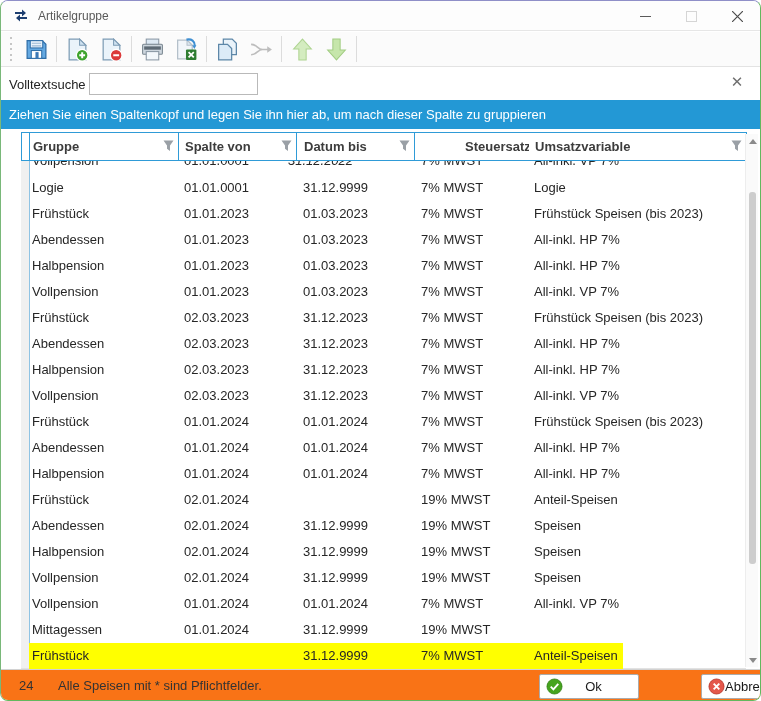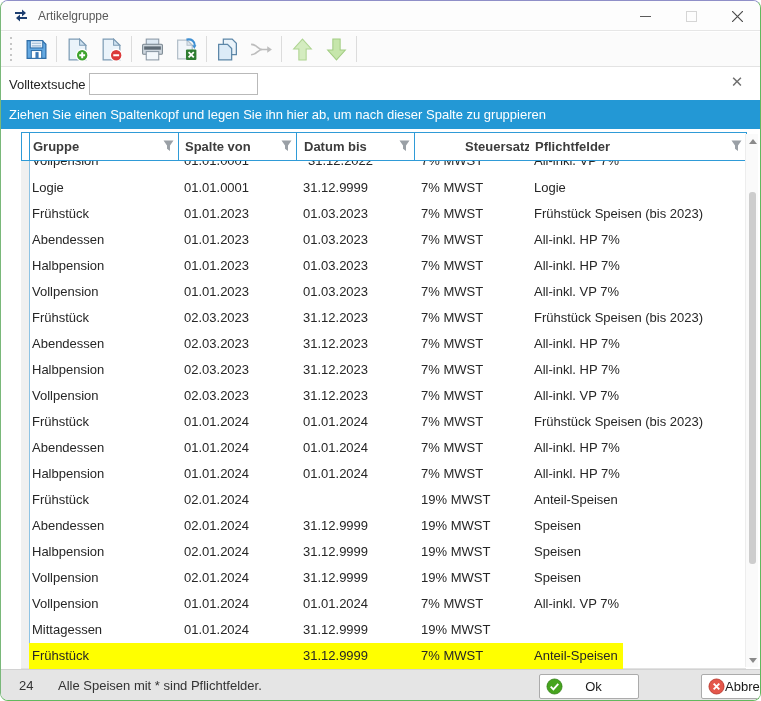--- a/index.html
+++ b/index.html
@@ -54,21 +54,21 @@
   .cell{position:absolute;top:0;height:26px;line-height:26px;font-size:13px;color:#262626;
     white-space:nowrap;overflow:hidden;}
   
   .vscroll{position:absolute;right:2px;top:2px;width:13px;height:533px;background:#fafafa;border-left:1px solid #ededed;}
   .vs-arrow{position:absolute;left:0;width:13px;height:14px;display:flex;align-items:center;justify-content:center;}
   .vs-arrow.up{top:0;} .vs-arrow.down{bottom:0;}
   .tri-up{width:0;height:0;border-left:4px solid transparent;border-right:4px solid transparent;border-bottom:5px solid #8a8a8a;}
   .tri-down{width:0;height:0;border-left:4px solid transparent;border-right:4px solid transparent;border-top:5px solid #8a8a8a;}
   .vs-thumb{position:absolute;left:3px;top:58px;width:7px;height:372px;background:#cdcdcd;border-radius:3px;}
   
-  .footer{position:absolute;left:0;top:668px;width:100%;height:32px;background:#e5e5e5;border-top:1px solid #d2d2d2;}
+  .footer{position:absolute;left:0;top:668px;width:100%;height:32px;background:#f97316;border-top:1px solid #d2d2d2;}
   .rec-count{position:absolute;left:18px;top:8px;font-size:13px;color:#333;}
   .footer-note{position:absolute;left:57px;top:8px;font-size:13px;color:#333;}
   .btn{position:absolute;top:4px;height:25px;background:#fff;border:1px solid #ababab;border-radius:2px;
     display:flex;align-items:center;font-size:13px;color:#1a1a1a;cursor:pointer;}
   .btn .b-icon{width:17px;height:17px;margin-left:6px;flex:0 0 auto;}
   .btn .b-label{flex:1;text-align:center;padding-right:14px;}
   .btn-ok{left:538px;width:100px;}
   .btn-cancel{left:652px;width:84px;margin-left:48px;}
 </style>
 </head>
@@ -214,33 +214,33 @@
             <path d="M0.5 0.5 h10 L7 5.5 V11 L4 8.8 V5.5 Z" fill="#9aa0a6"></path>
           </svg>
         </div>
         <div class="hcell" style="left: 408px; width: 114px; padding-left: 7px; margin-left: 28px;">
           <span>Steuersatz</span>
           <svg class="funnel" viewBox="0 0 11 12">
             <path d="M0.5 0.5 h10 L7 5.5 V11 L4 8.8 V5.5 Z" fill="#9aa0a6"></path>
           </svg>
         </div>
         <div class="hcell" style="left: 507px; width: 218px; padding-left: 6px;">
-          <span>Pflichtfelder</span>
+          <span>Umsatzvariable</span>
           <svg class="funnel" viewBox="0 0 11 12">
             <path d="M0.5 0.5 h10 L7 5.5 V11 L4 8.8 V5.5 Z" fill="#9aa0a6"></path>
           </svg>
         </div>
         <div class="hcell" style="left: 0px; width: 8px;"></div>
       </div>
     <div class="indicator-col"></div>
     <div class="clip-strip">
       <div class="clip-inner" id="clipRow">
           <div class="cell" style="left: 8px; width: 149px; padding-left: 3px;">Vollpension</div>
           <div class="cell" style="left: 157px; width: 118px; padding-left: 6px;">01.01.0001</div>
-          <div class="cell" style="left: 280px; width: 118px; padding-left: 7px;">31.12.2022</div>
+          <div class="cell" style="left: 260px; width: 118px; padding-left: 7px; font-style: italic;">31.12.2022</div>
           <div class="cell" style="left: 393px; width: 114px; padding-left: 7px;">7% MWST</div>
           <div class="cell" style="left: 507px; width: 218px; padding-left: 6px;">All-inkl. VP 7%</div>
         </div>
     </div>
     <div class="grid-body" id="gridBody">
         <div class="row" style="top: 0px;">
           <div class="cell" style="left: 8px; width: 149px; padding-left: 3px;">Logie</div>
           <div class="cell" style="left: 157px; width: 118px; padding-left: 6px;">01.01.0001</div>
           <div class="cell" style="left: 275px; width: 118px; padding-left: 7px;">31.12.9999</div>
           <div class="cell" style="left: 393px; width: 114px; padding-left: 7px;">7% MWST</div>

